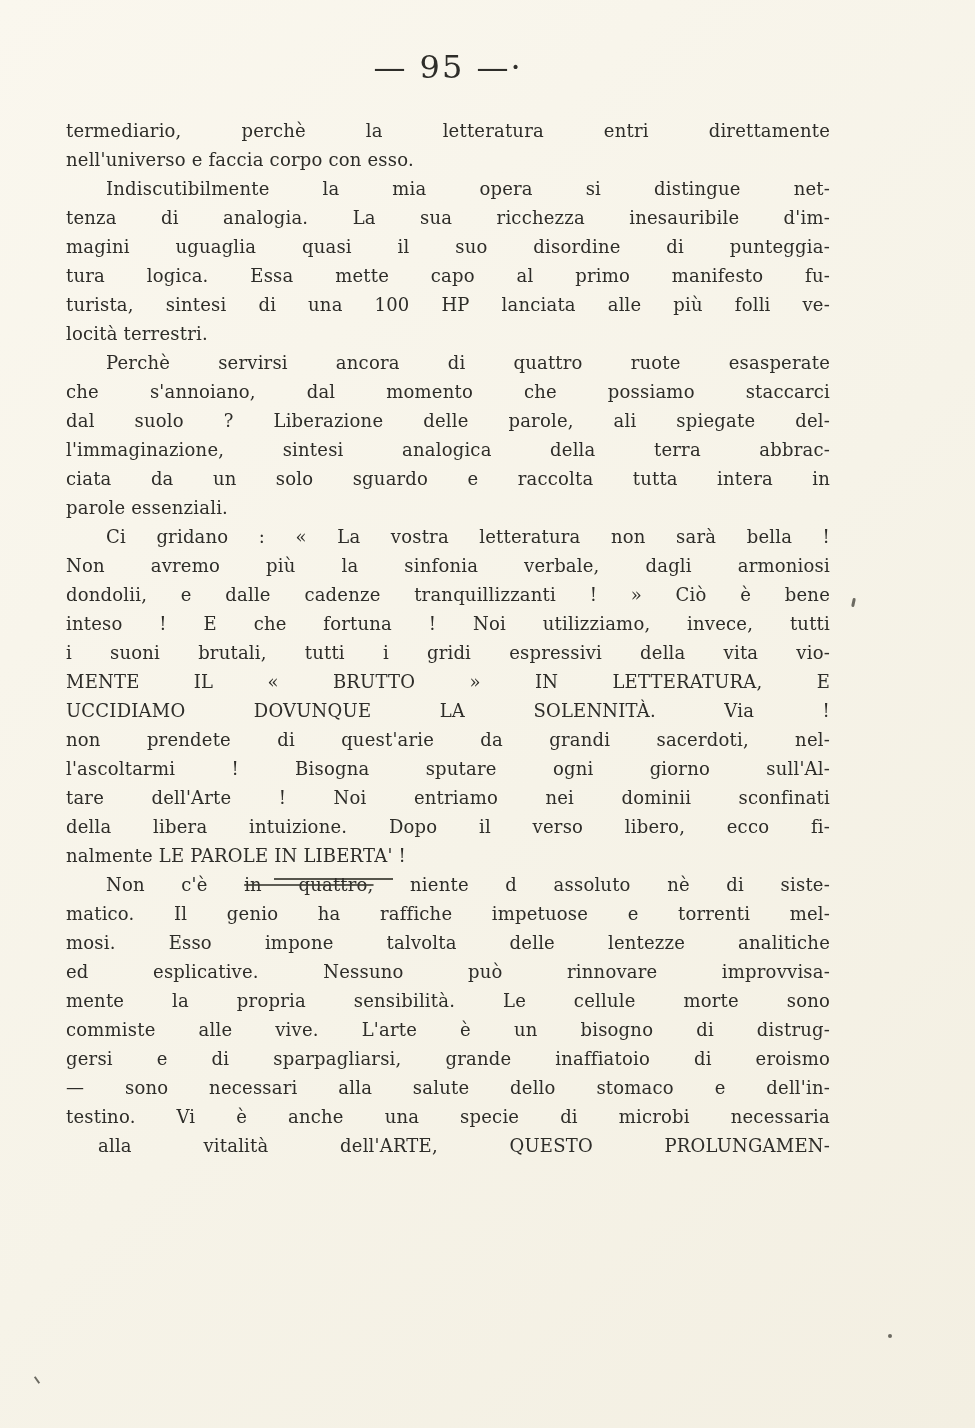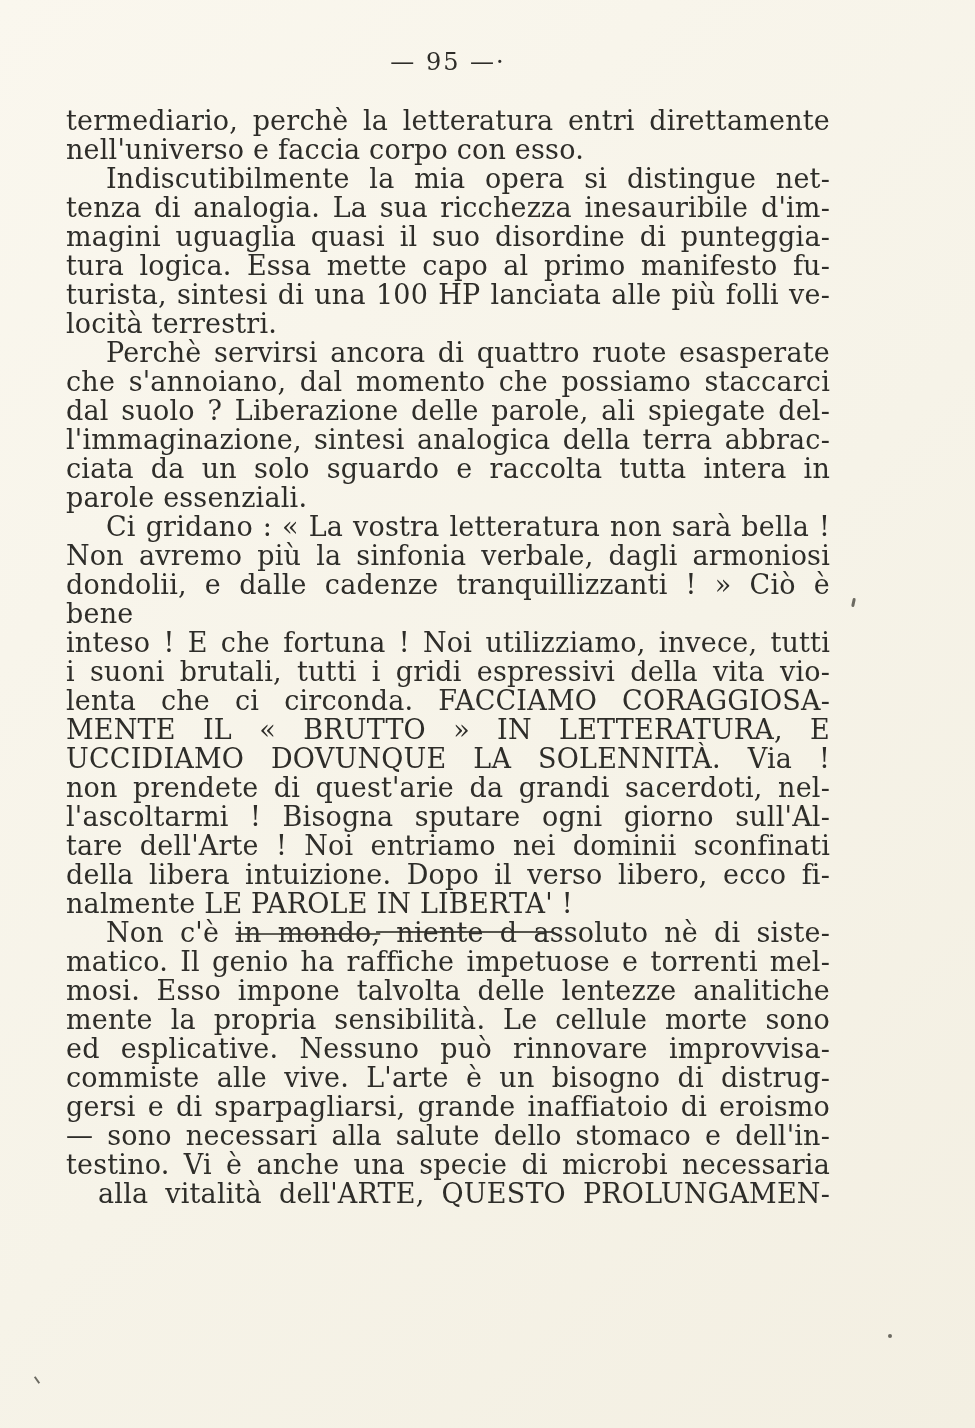--- a/index.html
+++ b/index.html
@@ -15,32 +15,32 @@
     font-family: "DejaVu Serif", "Liberation Serif", serif;
     color: #2e2d29;
     overflow: hidden;
     box-sizing: border-box;
     padding-top: 48px;
   }
   .page-number {
     width: 764px;            
     margin: 0 145px 0 66px;  
     text-align: center;
-    font-size: 24px;
+    font-size: 32px;
     letter-spacing: 2px;
     margin-bottom: 30px;
   }
   .text-block {
     margin: 0 145px 0 66px;  
   }
   .para {
     margin: 0;
   }
   .line {
-    font-size: 27px;
+    font-size: 18px;
     line-height: 29px;
     letter-spacing: 0.2px;
     text-align: justify;
     text-align-last: justify;
     white-space: normal;
   }
   .para .line:last-child {
     text-align-last: left;
   }
   .para.jl .line:last-child {
@@ -96,35 +96,34 @@
         <div class="line"><span>l'immaginazione, sintesi analogica della terra abbrac-</span></div>
         <div class="line"><span>ciata da un solo sguardo e raccolta tutta intera in</span></div>
         <div class="line"><span>parole essenziali.</span></div>
       </div>
       <div class="para indent">
         <div class="line"><span>Ci gridano : « La vostra letteratura non sarà bella !</span></div>
         <div class="line"><span>Non avremo più la sinfonia verbale, dagli armoniosi</span></div>
         <div class="line"><span>dondolii, e dalle cadenze tranquillizzanti ! » Ciò è bene</span></div>
         <div class="line"><span>inteso ! E che fortuna ! Noi utilizziamo, invece, tutti</span></div>
         <div class="line"><span>i suoni brutali, tutti i gridi espressivi della vita vio-</span></div>
-        <div class="line"><span>lenta che ci circonda. FACCIAMO CORAGGIOSA-</span></div>
         <div class="line"><span>MENTE IL « BRUTTO » IN LETTERATURA, E</span></div>
         <div class="line"><span>UCCIDIAMO DOVUNQUE LA SOLENNITÀ. Via !</span></div>
         <div class="line"><span>non prendete di quest'arie da grandi sacerdoti, nel-</span></div>
         <div class="line"><span>l'ascoltarmi ! Bisogna sputare ogni giorno sull'</span><span class="it">Al-</span></div>
         <div class="line"><span class="it">tare dell'Arte !</span><span> Noi entriamo nei dominii sconfinati</span></div>
         <div class="line"><span>della libera intuizione. Dopo il verso libero, ecco fi-</span></div>
         <div class="line"><span>nalmente LE PAROLE </span><span class="pen-under">IN LIBERTA'</span><span> !</span></div>
       </div>
       <div class="para indent jl">
-        <div class="line"><span>Non c'è </span><span class="pen-strike">in mondo,</span><span> niente d assoluto nè di siste-</span></div>
+        <div class="line"><span>Non c'è </span><span class="pen-strike">in quattro,</span><span> niente d assoluto nè di siste-</span></div>
         <div class="line"><span>matico. Il genio ha raffiche impetuose e torrenti mel-</span></div>
         <div class="line"><span>mosi. Esso impone talvolta delle lentezze analitiche</span></div>
+        <div class="line"><span>ed esplicative. Nessuno può rinnovare improvvisa-</span></div>
         <div class="line"><span>mente la propria sensibilità. Le cellule morte sono</span></div>
-        <div class="line"><span>ed esplicative. Nessuno può rinnovare improvvisa-</span></div>
         <div class="line"><span>commiste alle vive. L'arte è un bisogno di distrug-</span></div>
         <div class="line"><span>gersi e di sparpagliarsi, grande inaffiatoio di eroismo</span></div>
         <div class="line"><span>— sono necessari alla salute dello stomaco e dell'in-</span></div>
         <div class="line"><span>testino. Vi è anche una specie di microbi necessaria</span></div>
         <div class="line"><span>alla vitalità dell'ARTE, QUESTO PROLUNGAMEN-</span></div>
       </div>
     </div>
 
   <div class="speck speck-a"></div>
   <div class="speck speck-b"></div>

